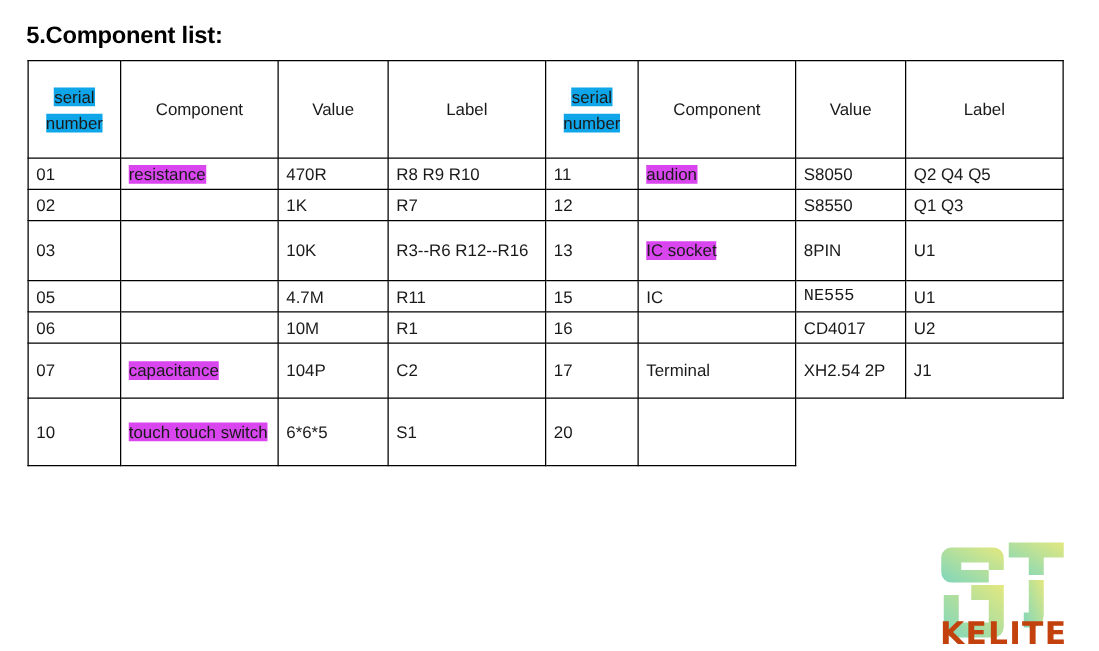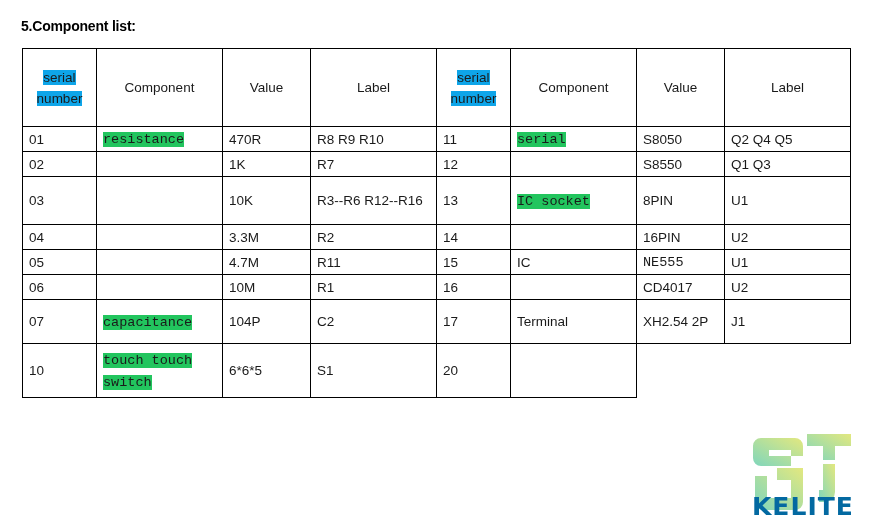--- a/index.html
+++ b/index.html
@@ -11,21 +11,21 @@
     font-family: "Liberation Sans", sans-serif;
     color: #1a1a1a;
     position: relative;
     overflow: hidden;
   }
 
   #page-title {
     position: absolute;
     left: 21px;
     top: 18px;
-    font-size: 14px;
+    font-size: 19px;
     font-weight: bold;
     letter-spacing: -0.2px;
     color: #000;
     white-space: nowrap;
   }
 
   #component-table {
     position: absolute;
     left: 22px;
     top: 48px;
@@ -45,21 +45,21 @@
   }
   
   col.c-sn   { width: 74px; }
   col.c-comp { width: 126px; }
   col.c-val  { width: 88px; }
   col.c-lab  { width: 126px; }
 
   .hdr { text-align: center; height: 78px; }
   .hdr .hl { background: #0ea5e9; }
   .cell-left   { text-align: left; }
-  .hl-inline   { background: #22c55e; font-family: Liberation Mono, monospace; }
+  .hl-inline   { background: #d946ef; }
 
   .r-short { height: 25px; }
   .r-tall  { height: 48px; margin-top: 48px; }
   .r-mid   { height: 44px; }
   .r-last  { height: 54px; padding-left: 44px; }
 
   .nb { border: none !important; }
 
   .indent-ne { padding-left: 22px; font-family: Liberation Mono, monospace; }
 
@@ -71,21 +71,21 @@
     height: 100px;
     pointer-events: none;
   }
   #watermark-text {
     position: absolute;
     left: 752px;
     top: 492px;
     font-size: 25px;
     font-weight: bold;
     letter-spacing: 1px;
-    color: #0369a1;
+    color: #c2410c;
     font-family: "DejaVu Sans", sans-serif;
   }
 </style>
 </head>
 <body>
 
 <div id="page-title">5.Component list:</div>
 
 <table id="component-table">
   <colgroup>
@@ -110,21 +110,21 @@
       <th class="hdr"><span>Label</span></th>
     </tr>
   </thead>
   <tbody id="table-body">
       <tr class="r-short">
         <td class="cell-left"><span>01</span></td>
         <td class="cell-left"><span class="hl-inline">resistance</span></td>
         <td class="cell-left"><span>470R</span></td>
         <td class="cell-left"><span>R8  R9  R10</span></td>
         <td class="cell-left"><span>11</span></td>
-        <td class="cell-left"><span class="hl-inline">serial</span></td>
+        <td class="cell-left"><span class="hl-inline">audion</span></td>
         <td class="cell-left"><span>S8050</span></td>
         <td class="cell-left"><span>Q2  Q4  Q5</span></td>
       </tr>
       <tr class="r-short">
         <td class="cell-left"><span>02</span></td>
         <td class="cell-left"></td>
         <td class="cell-left"><span>1K</span></td>
         <td class="cell-left"><span>R7</span></td>
         <td class="cell-left"><span>12</span></td>
         <td class="cell-left"></td>
@@ -133,30 +133,20 @@
       </tr>
       <tr class="r-tall">
         <td class="cell-left"><span>03</span></td>
         <td class="cell-left"></td>
         <td class="cell-left"><span>10K</span></td>
         <td class="cell-left"><span>R3--R6   R12--R16</span></td>
         <td class="cell-left"><span>13</span></td>
         <td class="cell-left"><span class="hl-inline">IC socket</span></td>
         <td class="cell-left"><span>8PIN</span></td>
         <td class="cell-left"><span>U1</span></td>
-      </tr>
-      <tr class="r-short">
-        <td class="cell-left"><span>04</span></td>
-        <td class="cell-left"></td>
-        <td class="cell-left"><span>3.3M</span></td>
-        <td class="cell-left"><span>R2</span></td>
-        <td class="cell-left"><span>14</span></td>
-        <td class="cell-left"></td>
-        <td class="cell-left"><span>16PIN</span></td>
-        <td class="cell-left"><span>U2</span></td>
       </tr>
       <tr class="r-short">
         <td class="cell-left"><span>05</span></td>
         <td class="cell-left"></td>
         <td class="cell-left"><span>4.7M</span></td>
         <td class="cell-left"><span>R11</span></td>
         <td class="cell-left"><span>15</span></td>
         <td class="cell-left"><span>IC</span></td>
         <td class="cell-left indent-ne"><span>NE555</span></td>
         <td class="cell-left"><span>U1</span></td>

